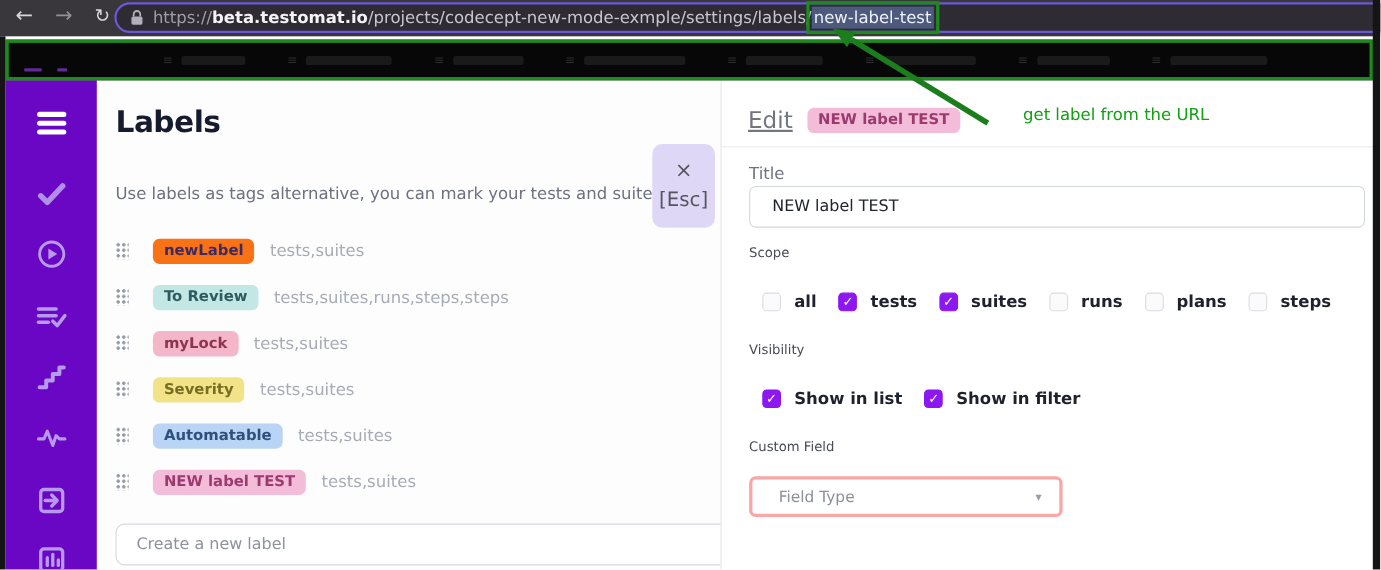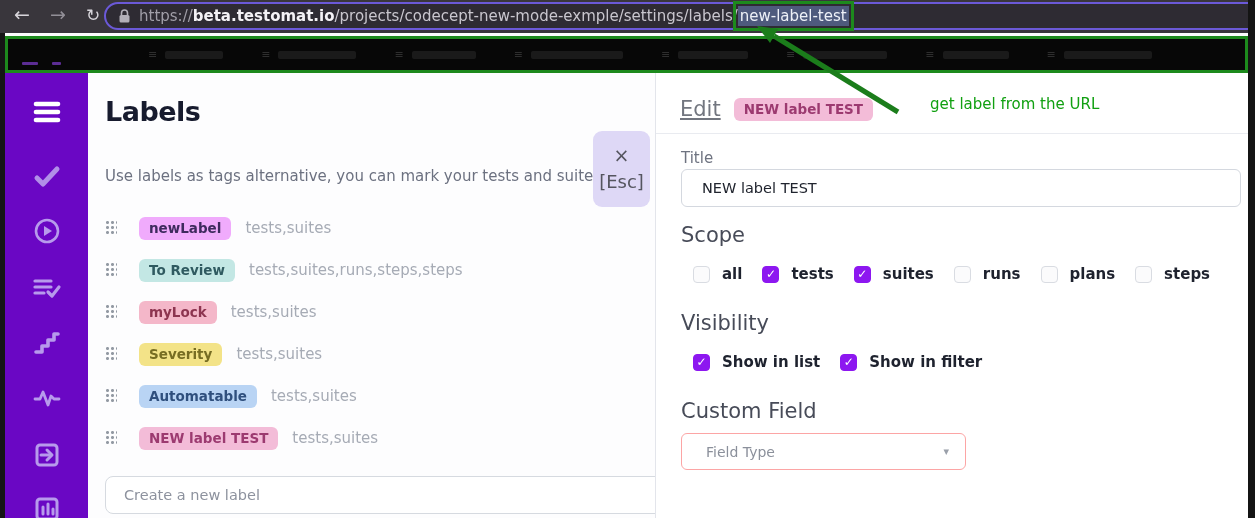--- a/index.html
+++ b/index.html
@@ -63,32 +63,32 @@
   .esc-x { font-size:19px; color:#55555f; line-height:1; }
   .esc-key { font-size:18px; color:#55555f; }
 
   
   .panel { position:absolute; left:655px; top:73px; width:593px; height:445px; background:#ffffff;
            border-left:1px solid #e3e5eb; z-index:5; }
   .panel-head { position:absolute; left:24px; top:24px; display:flex; align-items:center; gap:13px; }
   .panel-head-label { font-size:21px; color:#72767f;text-decoration:underline; }
   .panel-divider { position:absolute; left:0; top:60px; width:100%; height:1px; background:#e9ebf0; }
   .field-label { position:absolute; left:25px; font-size:15px; color:#6e7380; }
-  .section-label { position:absolute; left:25px; font-size:21px; color:#474b58; }
+  .section-label { position:absolute; left:25px; font-size:12px; color:#474b58; }
   .title-input { position:absolute; left:25px; top:96px; right:7px; height:38px; border:1px solid #d4d8df;
       border-radius:6px; padding:0 20px; font-size:14.5px; color:#20242e; font-family:inherit; outline:none; }
   .cb-row { position:absolute; left:37px; display:flex; align-items:center; gap:20px; }
   .cb-item { display:flex; align-items:center; gap:12px; cursor:pointer; }
   .cb { width:17px; height:17px; border-radius:4px; background:#fbfbfc; border:1.5px solid #d9dce2;
         position:relative; flex:0 0 auto; }
   .cb.checked { background:var(--accent,#8d17f0); border-color:var(--accent,#8d17f0); }
   .cb.checked::after { content:"✓"; position:absolute; left:0; top:0; width:100%; height:100%;
       display:flex; align-items:center; justify-content:center; color:#fff; font-size:12px; font-weight:bold; }
   .cb-label { font-size:15px; font-weight:bold; color:#1e222e; }
-  .select-box { position:absolute; left:25px; top:360px; width:285px; height:37px; border:1px solid #fca5a5;
+  .select-box { position:absolute; left:25px; top:360px; width:285px; height:37px; border:3px solid #fca5a5;
       border-radius:6px; display:flex; align-items:center; padding:0 16px 0 24px; cursor:pointer; background:#fff; }
   .select-text { font-size:14px; color:#8b909b; flex:1; }
   .select-arrow { font-size:11px; color:#9aa0aa; }
   .toggle-row { position:absolute; left:27px; top:412px; display:flex; align-items:center; gap:37px; }
   .toggle { width:37px; height:19px; border-radius:10px; background:#dadde4; position:relative; cursor:pointer; flex:0 0 auto; }
   .toggle .knob { position:absolute; left:2px; top:2px; width:15px; height:15px; border-radius:50%;
       background:#fff; box-shadow:0 1px 2px rgba(0,0,0,.25); }
   .toggle-label { font-size:15.5px; color:#3f4350; }
 
   
@@ -213,21 +213,21 @@
     </div>
   </div>
 
   <div class="main">
     <h1 class="page-title">Labels</h1>
     <p class="page-desc">Use labels as tags alternative, you can mark your tests and suites without cha</p>
 
     <div class="label-list">
       <div class="label-row">
         <span class="drag-handle"></span>
-        <span class="badge" style="background-color: #f0abfc; color: rgb(62, 42, 94);">newLabel</span>
+        <span class="badge" style="background-color: #f97316; color: rgb(62, 42, 94);">newLabel</span>
         <span class="row-scope">tests,suites</span>
       </div>
       <div class="label-row">
         <span class="drag-handle"></span>
         <span class="badge" style="background-color: rgb(195, 231, 228); color: rgb(47, 90, 96);">To Review</span>
         <span class="row-scope">tests,suites,runs,steps,steps</span>
       </div>
       <div class="label-row">
         <span class="drag-handle"></span>
         <span class="badge" style="background-color: rgb(244, 183, 201); color: rgb(141, 53, 80);">myLock</span>

